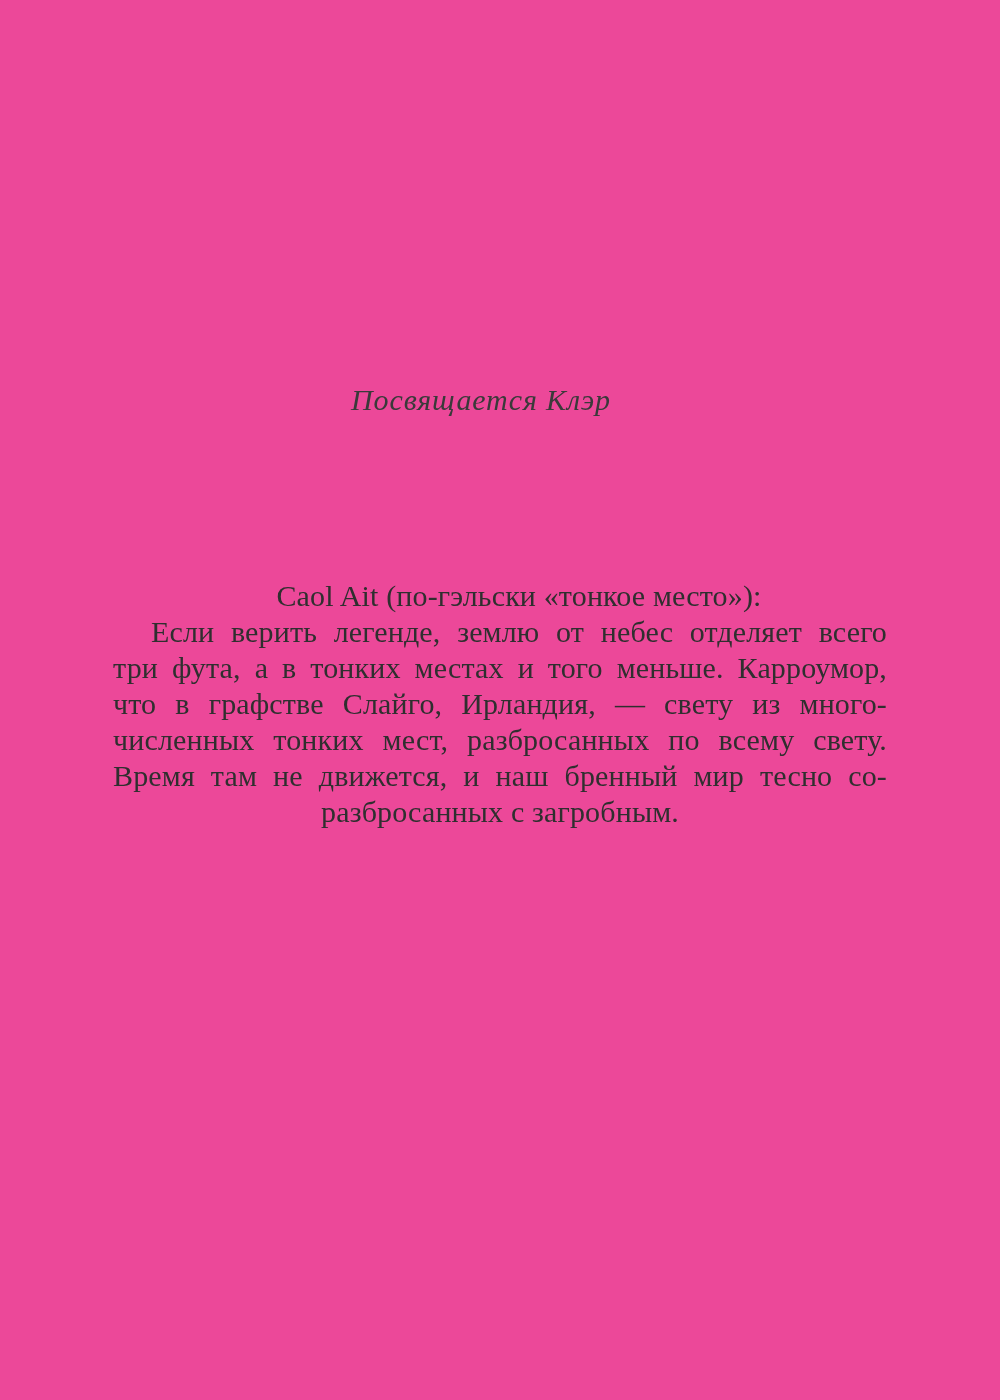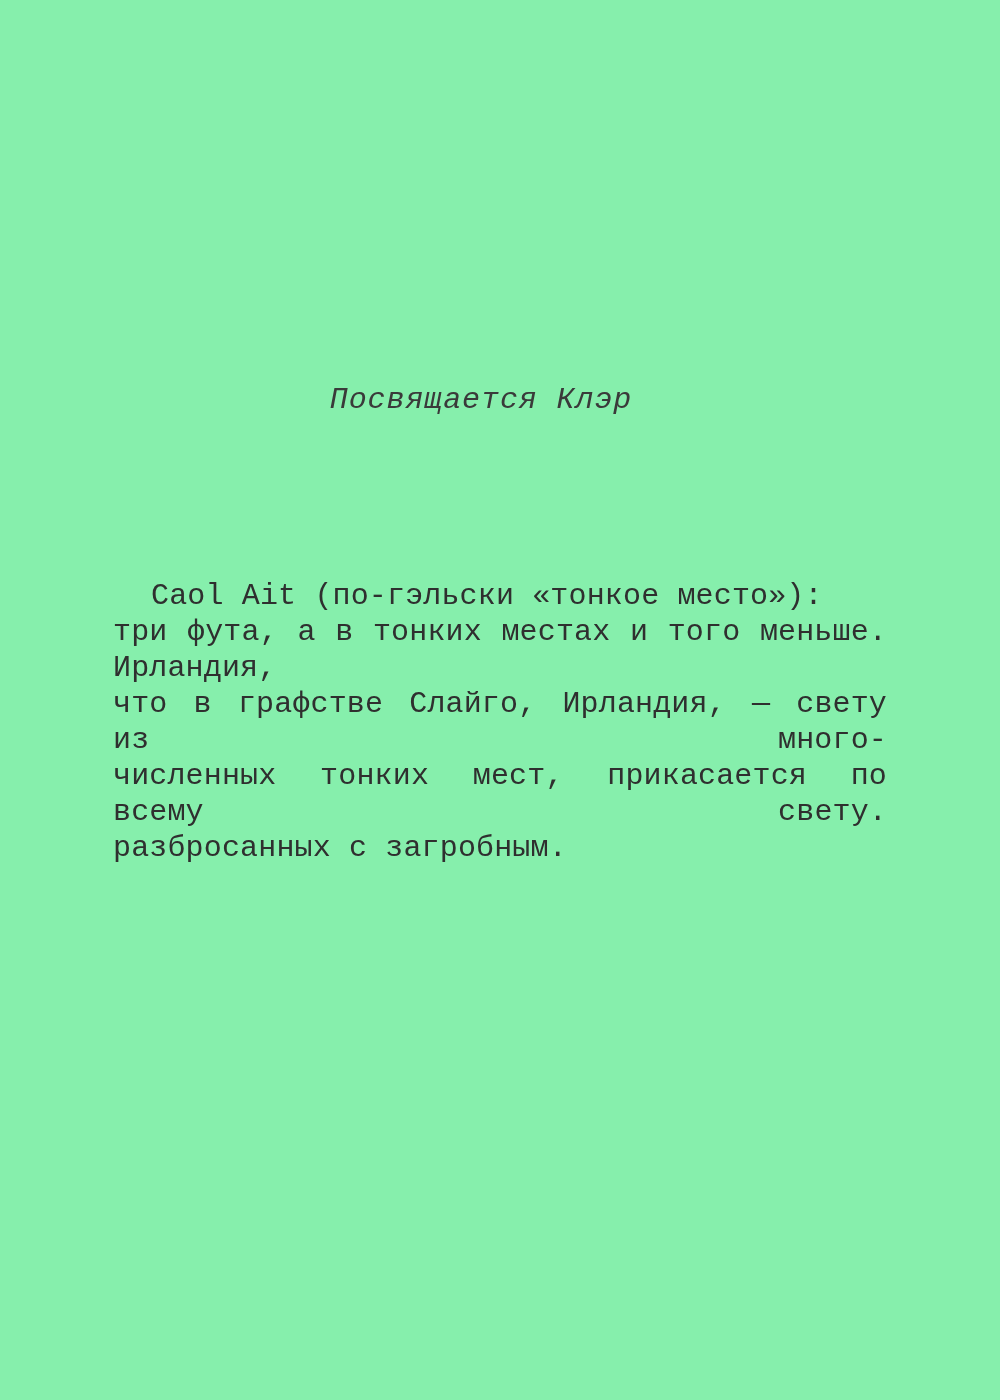--- a/index.html
+++ b/index.html
@@ -4,23 +4,23 @@
 <style>
   html, body {
     margin: 0;
     padding: 0;
     background: #ffffff;
   }
   .page {
     position: relative;
     width: 1000px;
     height: 1400px;
-    background: #86efac;
+    background: #ec4899;
     overflow: hidden;
-    font-family: Liberation Mono, monospace;
+    font-family: Liberation Serif, serif;
     color: #2f2f2f;
   }
   .dedication {
     position: absolute;
     top: 383px;
     left: 0;
     width: 962px; 
     text-align: center;
     font-style: italic;
     font-size: 30px;
@@ -31,21 +31,21 @@
     position: absolute;
     top: 578px;
     left: 113px;
     width: 774px;
     font-size: 30px;
     line-height: 36px;
     letter-spacing: 0.005em;
   }
   .line {
     white-space: nowrap;
-    text-align: left;
+    text-align: center;
   }
   .line.just {
     white-space: normal;
     text-align: justify;
     text-align-last: justify;
   }
   .line.indent {
     text-indent: 38px;
   }
 </style>
@@ -53,19 +53,21 @@
 <body>
 
 <div class="page">
 
   <div class="dedication">Посвящается Клэр</div>
 
   <div class="text-block">
     <div class="line indent">Caol Ait (по-гэльски «тонкое место»):</div>
 
 
-    <div class="line just">три фута, а в тонких местах и того меньше. Ирландия,</div>
+    <div class="line indent just">Если верить легенде, землю от небес отделяет всего</div>
+    <div class="line just">три фута, а в тонких местах и того меньше. Карроумор,</div>
     <div class="line just">что в графстве Слайго, Ирландия, — свету из много-</div>
-    <div class="line just">численных тонких мест, прикасается по всему свету.</div>
+    <div class="line just">численных тонких мест, разбросанных по всему свету.</div>
+    <div class="line just">Время там не движется, и наш бренный мир тесно со-</div>
     <div class="line">разбросанных с загробным.</div>
   </div>
 
 </div>
 
 </body></html>

